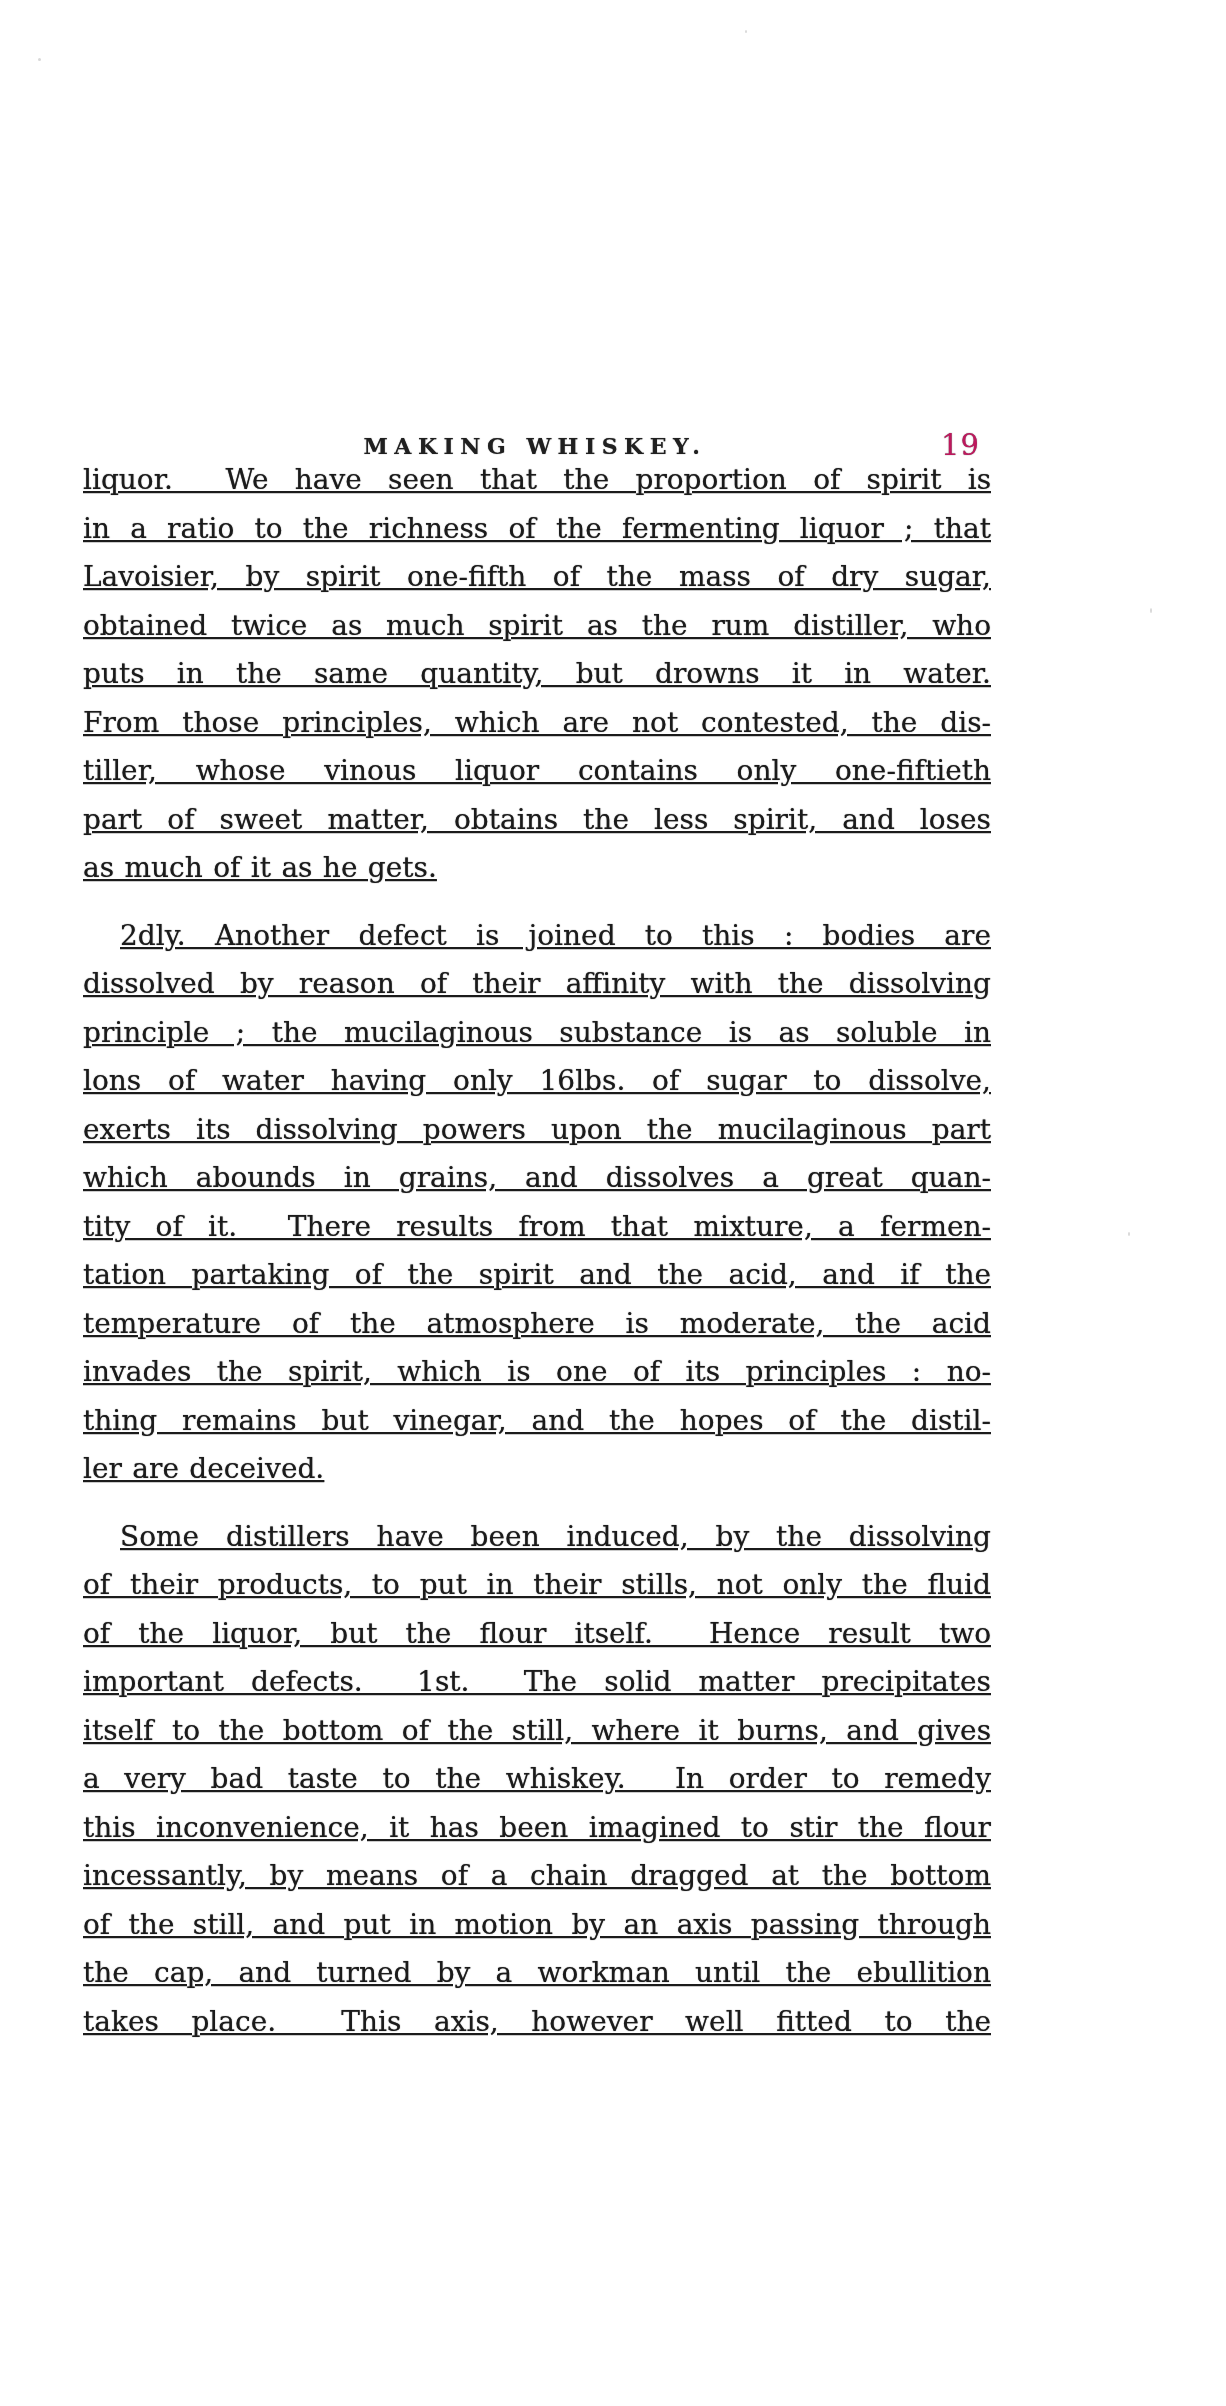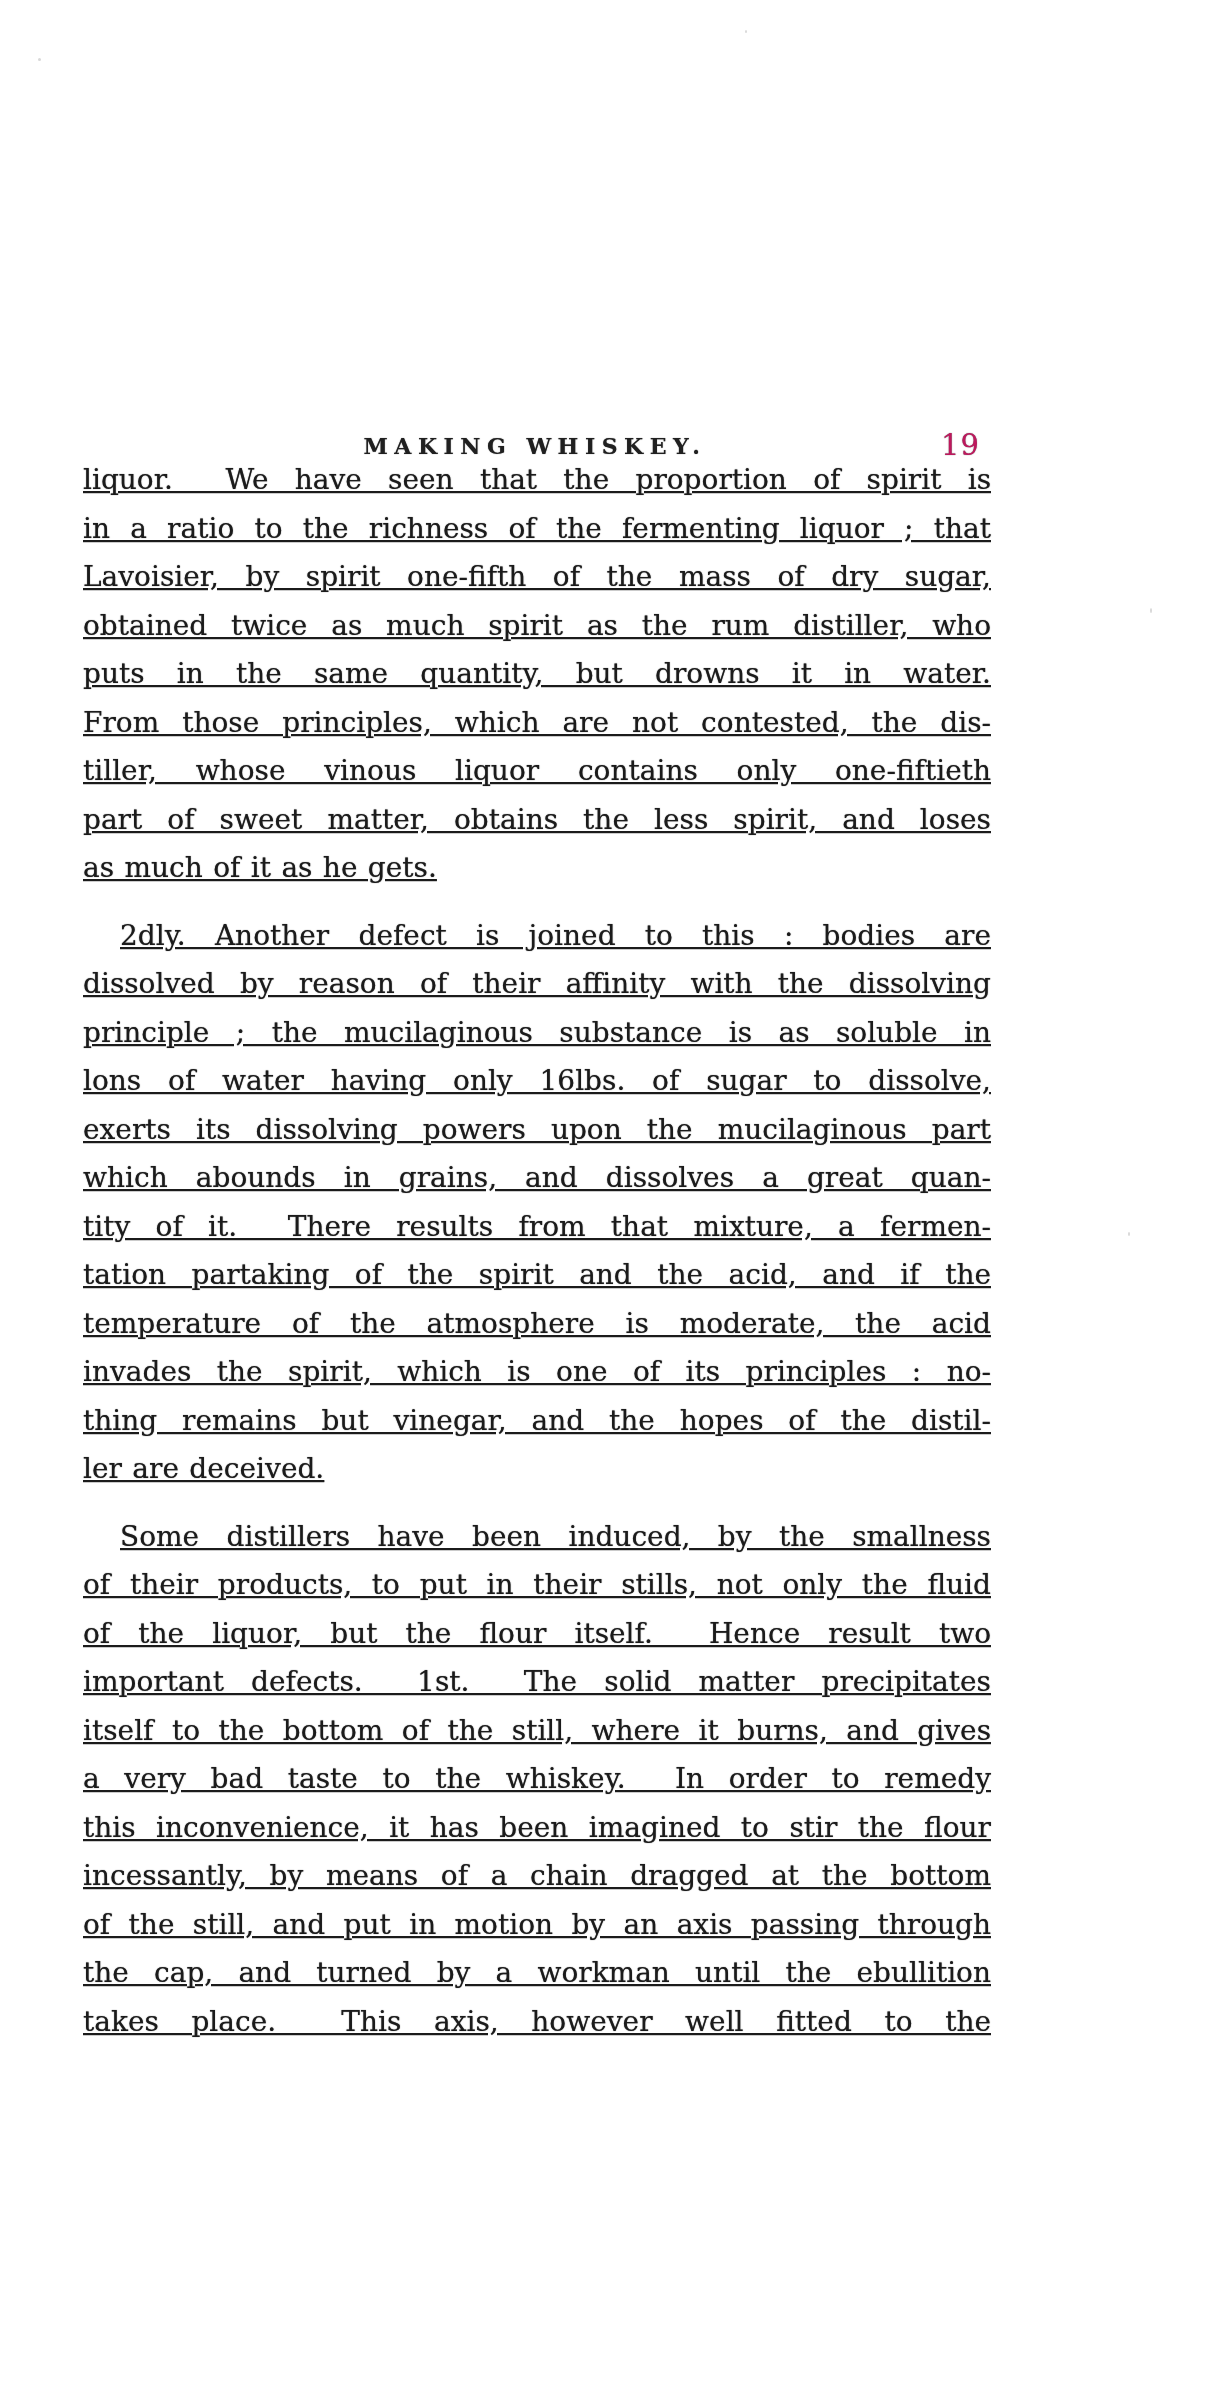--- a/index.html
+++ b/index.html
@@ -106,21 +106,21 @@
       <div class="line">which abounds in grains, and dissolves a great quan-</div>
       <div class="line">tity of it. &nbsp;There results from that mixture, a fermen-</div>
       <div class="line">tation partaking of the spirit and the acid, and if the</div>
       <div class="line">temperature of the atmosphere is moderate, the acid</div>
       <div class="line">invades the spirit, which is one of its principles : no-</div>
       <div class="line">thing remains but vinegar, and the hopes of the distil-</div>
       <div class="line flush">ler are deceived.</div>
     </div>
 
     <div class="para indent">
-      <div class="line">Some distillers have been induced, by the smallness</div>
+      <div class="line">Some distillers have been induced, by the dissolving</div>
       <div class="line">of their products, to put in their stills, not only the fluid</div>
       <div class="line">of the liquor, but the flour itself. &nbsp;Hence result two</div>
       <div class="line">important defects. &nbsp;1st. &nbsp;The solid matter precipitates</div>
       <div class="line">itself to the bottom of the still, where it burns, and gives</div>
       <div class="line">a very bad taste to the whiskey. &nbsp;In order to remedy</div>
       <div class="line">this inconvenience, it has been imagined to stir the flour</div>
       <div class="line">incessantly, by means of a chain dragged at the bottom</div>
       <div class="line">of the still, and put in motion by an axis passing through</div>
       <div class="line">the cap, and turned by a workman until the ebullition</div>
       <div class="line">takes place. &nbsp;This axis, however well fitted to the</div>

